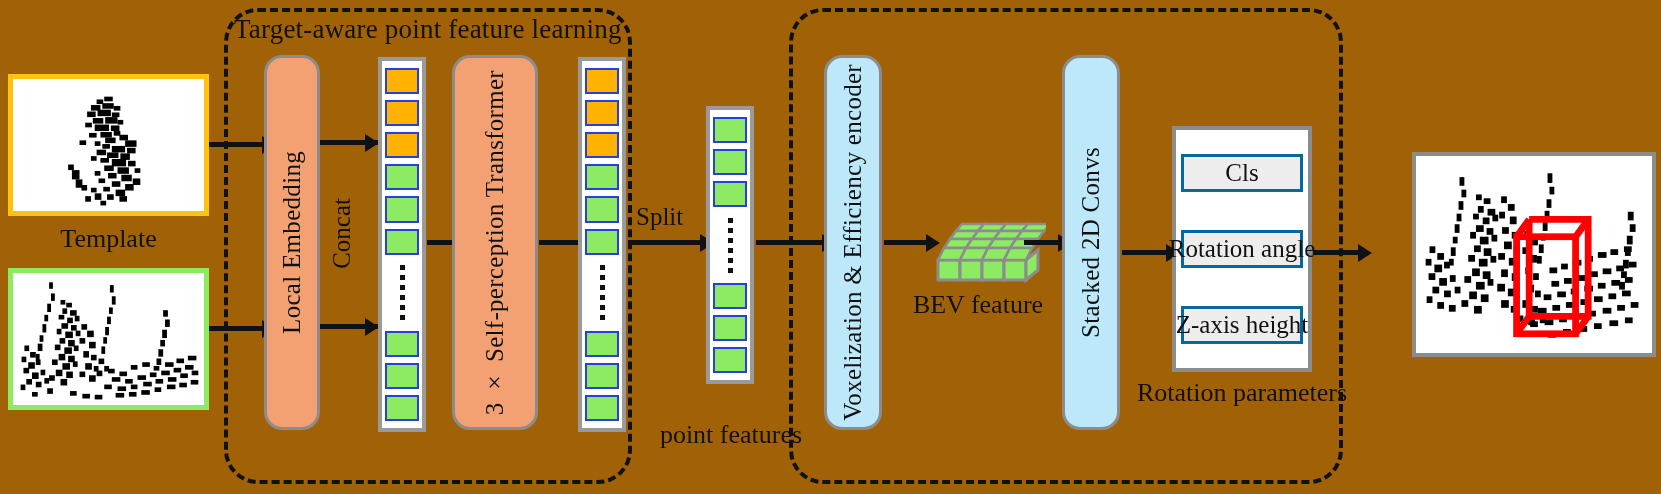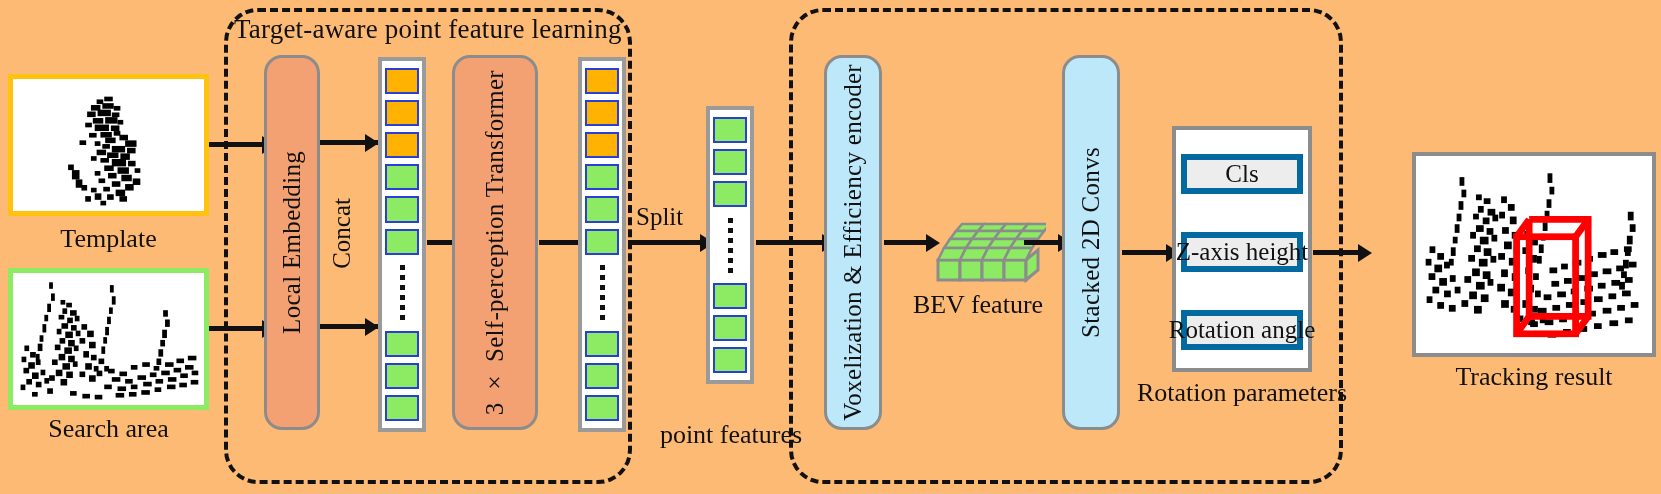--- a/index.html
+++ b/index.html
@@ -8,21 +8,21 @@
   }
   body {
     width: 1661px; height: 494px;
     font-family: "Liberation Serif", "DejaVu Serif", serif;
     overflow: hidden;
   }
   #stage {
     position: relative;
     width: 1661px;
     height: 494px;
-    background: #fdba74;
+    background: #a16207;
     font-family: Liberation Serif, serif;
   }
   .abs { position: absolute; }
 
   
   .dashed-group {
     border: 4px dashed #111;
     border-radius: 34px;
     background: transparent;
   }
@@ -133,21 +133,21 @@
   
   .param-outer {
     box-sizing:border-box;
     border: 4px solid #8C8C8C;
     background:#fff;
     padding: 5px;
     display:flex; flex-direction:column; justify-content:space-between;
   }
   .param-item {
     box-sizing:border-box;
-    border: 6px solid #0369a1;
+    border: 3px solid #0369a1;
     background:#EDEDED;
     display:flex; align-items:center; justify-content:center;
     font-size:25px;
     color:#111;
     height: 52px;
     margin: 19px 0;
     white-space:nowrap;
   }
 
   
@@ -332,21 +332,20 @@
           <rect x="175" y="118" width="8" height="5"></rect>
         <rect x="187" y="115" width="8" height="5"></rect>
         <rect x="60" y="127" width="7" height="5"></rect>
           <rect x="73" y="130" width="8" height="5"></rect>
         <rect x="86" y="131" width="8" height="5"></rect>
           <rect x="36" y="124" width="6" height="6"></rect>
         <rect x="20" y="128" width="6" height="5"></rect>
       </g>
     </svg>
   </div>
-  <div class="caption" style="left:8px; top:414px; width:201px;">Search area</div>
 
   <div class="arrow-line abs" style="left:209px; top:142px; width:55px;"></div>
   <div class="arrow-head abs" style="left:262px; top:136px;"></div>
 
   <div class="arrow-line abs" style="left:209px; top:326px; width:55px;"></div>
   <div class="arrow-head abs" style="left:262px; top:320px;"></div>
 
   <div class="proc orange abs" style="left:264px; top:55px; width:56px; height:375px;">
     <span class="vlabel">Local Embedding</span>
   </div>
@@ -482,22 +481,22 @@
 
   <div class="proc blue abs" style="left:1062px; top:55px; width:58px; height:375px;">
     <span class="vlabel">Stacked 2D Convs</span>
   </div>
 
   <div class="arrow-line abs" style="left:1122px; top:250px; width:48px;"></div>
   <div class="arrow-head abs" style="left:1166px; top:244px;"></div>
 
   <div class="param-outer abs" style="left:1172px; top:126px; width:140px; height:246px;">
     <div class="param-item">Cls</div>
+    <div class="param-item">Rotation angle</div>
     <div class="param-item">Z-axis height</div>
-    <div class="param-item">Rotation angle</div>
   </div>
   <div class="caption" style="left:1132px; top:378px; width:220px;">Rotation parameters</div>
 
   <div class="arrow-line abs" style="left:1313px; top:250px; width:48px;"></div>
   <div class="arrow-head abs" style="left:1358px; top:244px;"></div>
 
   <div class="pc-panel result abs" style="left:1412px; top:152px; width:244px; height:205px;">
     <svg viewBox="0 0 244 205" preserveAspectRatio="none">
       <g fill="#000">
         <rect x="45" y="22" width="5" height="9"></rect>
@@ -642,15 +641,14 @@
 
         <polyline points="117,66 178,66 178,167 117,167 117,66"></polyline>
 
         <line x1="104" y1="84" x2="117" y2="66"></line>
         <line x1="165" y1="84" x2="178" y2="66"></line>
         <line x1="104" y1="185" x2="117" y2="167"></line>
         <line x1="165" y1="185" x2="178" y2="167"></line>
       </g>
     </svg>
   </div>
-  <div class="caption" style="left:1412px; top:362px; width:244px;">Tracking result</div>
 
 </div>
 
 </body></html>

